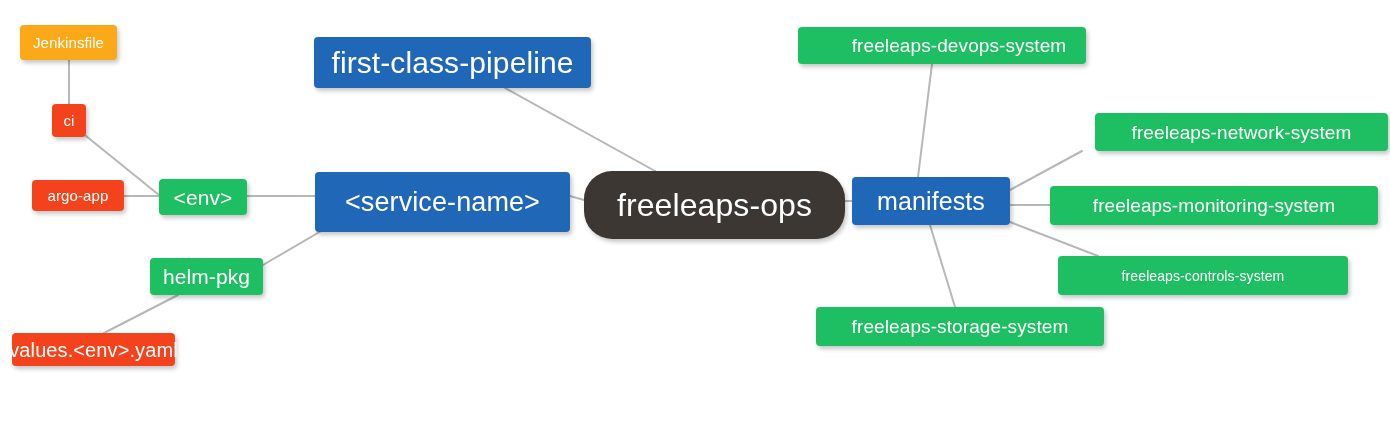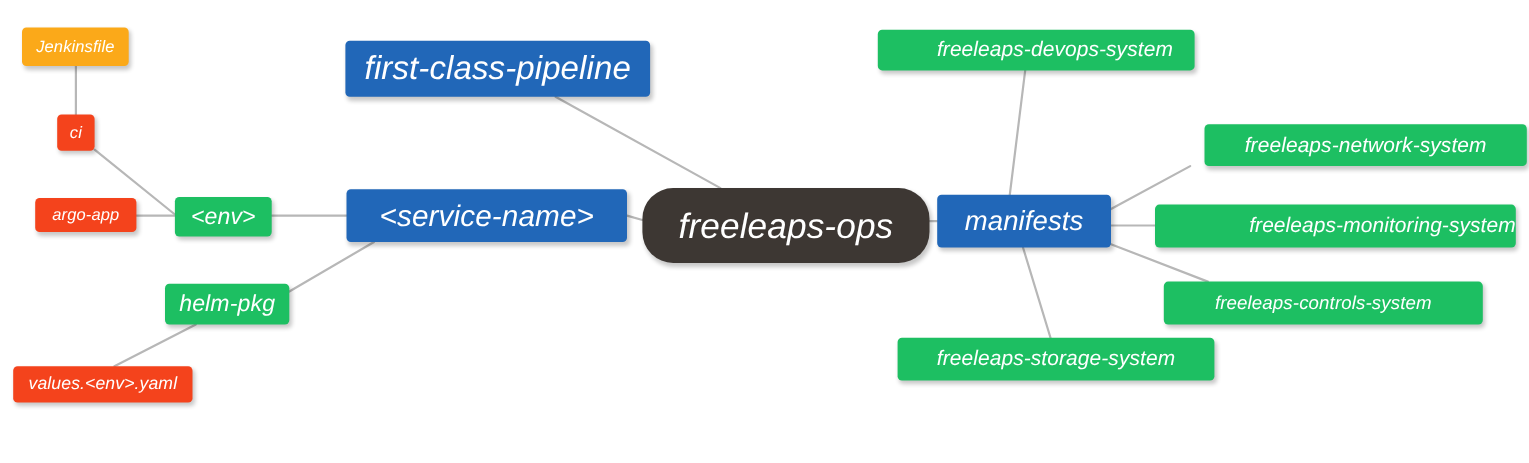--- a/index.html
+++ b/index.html
@@ -9,21 +9,20 @@
   }
   body {
     font-family: "Liberation Sans", sans-serif;
   }
   #mindmap-canvas {
     position: relative;
     width: 1390px;
     height: 421px;
     background: #ffffff;
     overflow: hidden;
-    font-style: italic;
   }
   #edge-layer {
     position: absolute;
     left: 0;
     top: 0;
     width: 1390px;
     height: 421px;
     pointer-events: none;
   }
   .node {
@@ -73,44 +72,44 @@
       </div>
       <div class="node" style="left: 32px; top: 180px; width: 92px; height: 31px; background: rgb(244, 67, 28); font-size: 15px;">
         <span class="node-label">argo-app</span>
       </div>
       <div class="node" style="left: 159px; top: 179px; width: 88px; height: 36px; background: rgb(29, 191, 98); font-size: 21px;">
         <span class="node-label">&lt;env&gt;</span>
       </div>
       <div class="node" style="left: 150px; top: 258px; width: 113px; height: 37px; background: rgb(29, 191, 98); font-size: 21px;">
         <span class="node-label">helm-pkg</span>
       </div>
-      <div class="node" style="left: 12px; top: 333px; width: 163px; height: 33px; background: rgb(244, 67, 28); font-size: 16px;">
+      <div class="node" style="left: 12px; top: 333px; width: 163px; height: 33px; background: rgb(244, 67, 28); font-size: 20px;">
         <span class="node-label">values.&lt;env&gt;.yaml</span>
       </div>
       <div class="node" style="left: 314px; top: 37px; width: 277px; height: 51px; background: rgb(33, 103, 184); font-size: 30px; align-items: center;">
         <span class="node-label">first-class-pipeline</span>
       </div>
-      <div class="node" style="left: 315px; top: 172px; width: 255px; height: 48px; background: rgb(33, 103, 184); font-size: 27px;">
+      <div class="node" style="left: 315px; top: 172px; width: 255px; height: 60px; background: rgb(33, 103, 184); font-size: 27px;">
         <span class="node-label">&lt;service-name&gt;</span>
       </div>
       <div class="node" style="left: 584px; top: 171px; width: 261px; height: 68px; background: rgb(61, 55, 51); font-size: 32px; border-radius: 28px;">
         <span class="node-label">freeleaps-ops</span>
       </div>
       <div class="node" style="left: 852px; top: 177px; width: 158px; height: 48px; background: rgb(33, 103, 184); font-size: 25px;">
         <span class="node-label">manifests</span>
       </div>
       <div class="node" style="left: 798px; top: 27px; width: 288px; height: 37px; background: rgb(29, 191, 98); font-size: 19px; padding-left: 34px;">
         <span class="node-label">freeleaps-devops-system</span>
       </div>
       <div class="node" style="left: 1055px; top: 113px; width: 293px; height: 38px; background: rgb(29, 191, 98); font-size: 19px; margin-left: 40px;">
         <span class="node-label">freeleaps-network-system</span>
       </div>
-      <div class="node" style="left: 1050px; top: 186px; width: 328px; height: 39px; background: rgb(29, 191, 98); font-size: 19px; justify-content: flex-end;">
+      <div class="node" style="left: 1050px; top: 186px; width: 328px; height: 39px; background: rgb(29, 191, 98); font-size: 19px;">
         <span class="node-label">freeleaps-monitoring-system</span>
       </div>
-      <div class="node" style="left: 1058px; top: 256px; width: 290px; height: 39px; background: rgb(29, 191, 98); font-size: 17px;">
+      <div class="node" style="left: 1058px; top: 256px; width: 290px; height: 39px; background: rgb(29, 191, 98); font-size: 14px;">
         <span class="node-label">freeleaps-controls-system</span>
       </div>
       <div class="node" style="left: 816px; top: 307px; width: 288px; height: 39px; background: rgb(29, 191, 98); font-size: 19px;">
         <span class="node-label">freeleaps-storage-system</span>
       </div>
     </div>
 </div>
 
 </body></html>

